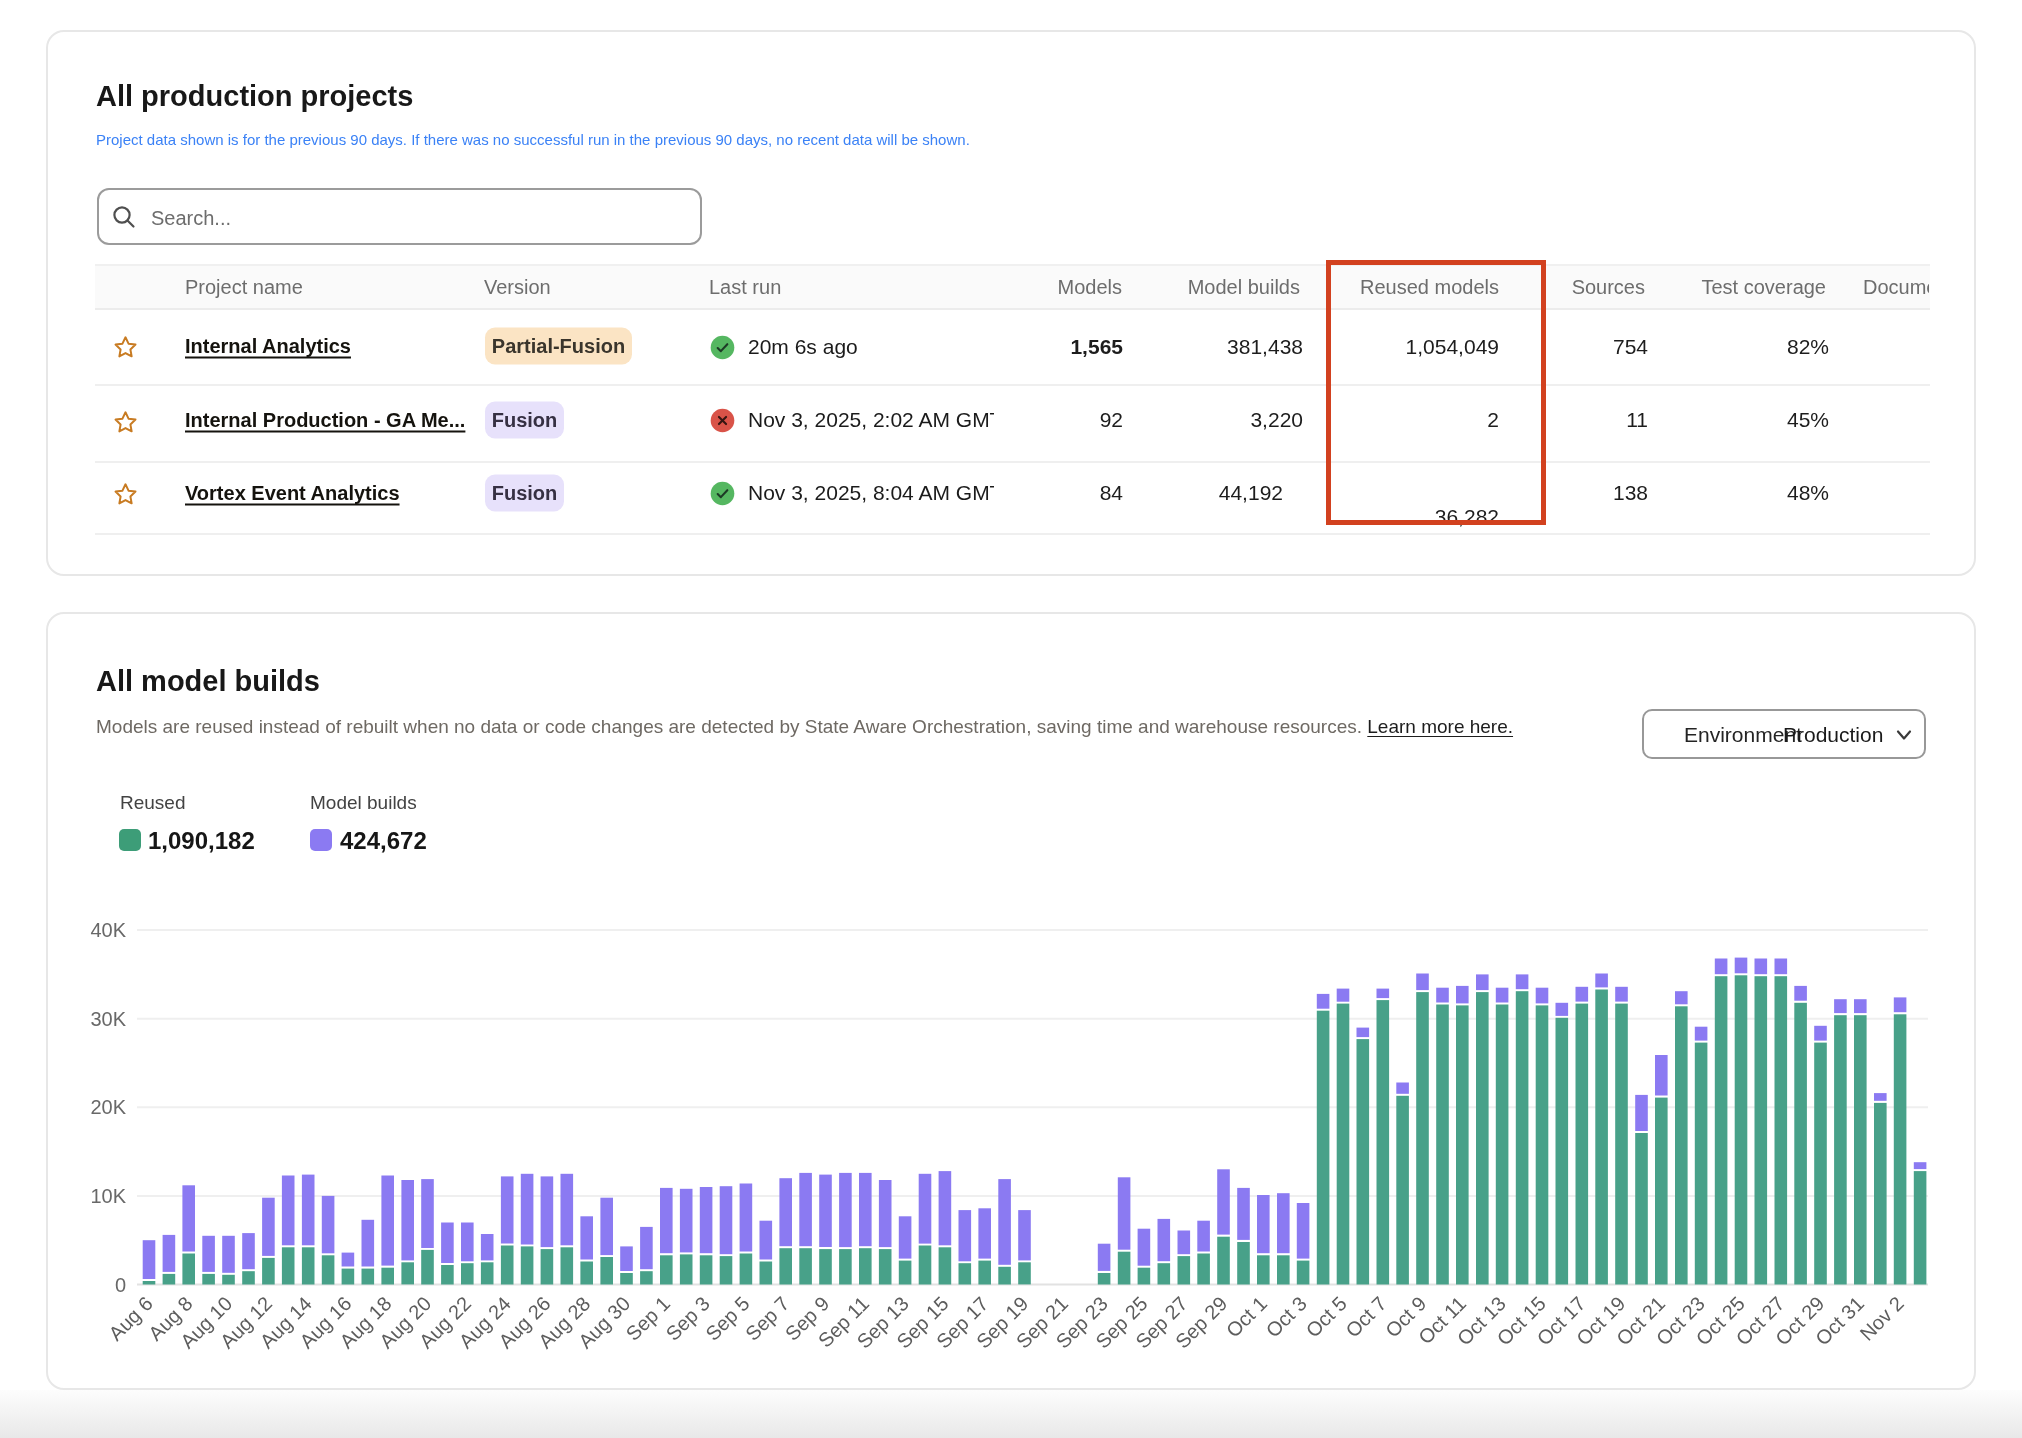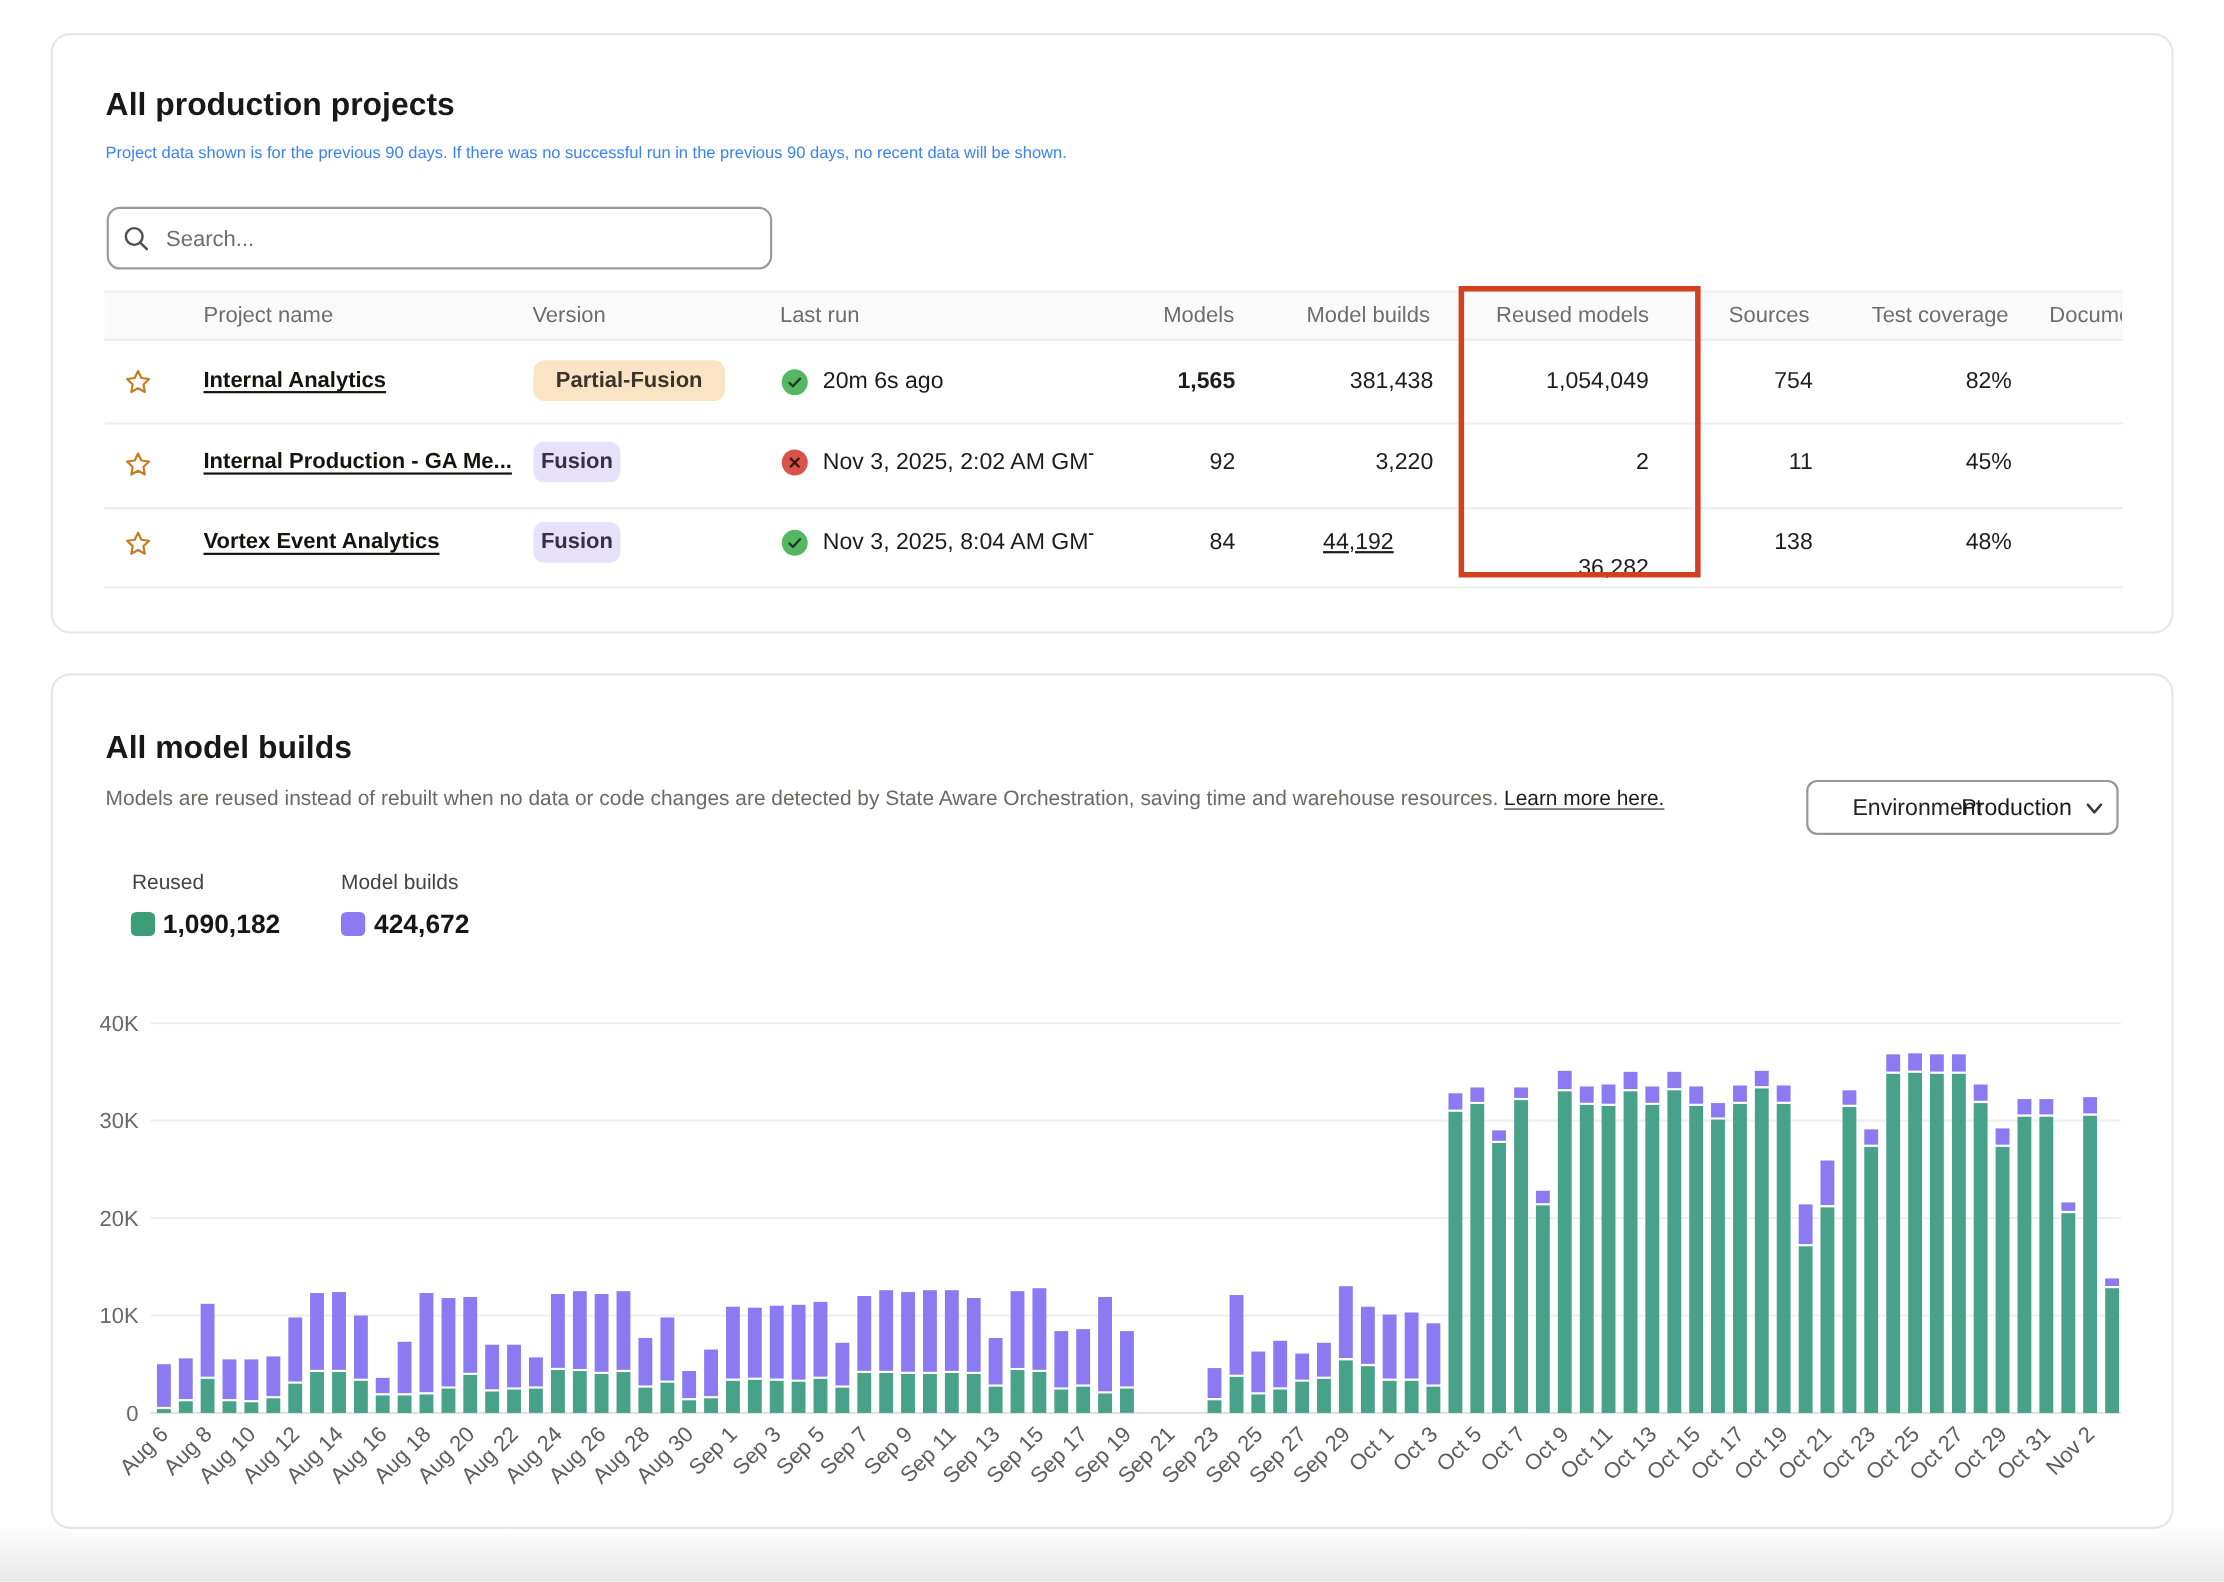--- a/index.html
+++ b/index.html
@@ -48,21 +48,21 @@
 <path d="M12 2.2 L14.9 8.3 L21.6 9.2 L16.7 13.9 L17.9 20.5 L12 17.3 L6.1 20.5 L7.3 13.9 L2.4 9.2 L9.1 8.3 Z" fill="none" stroke="#c87b22" stroke-width="1.9" stroke-linejoin="round"></path>
   </svg>
 <svg class="abs" style="left:112.7px; top:482.1px;" width="25" height="25" viewBox="0 0 24 24">
 <path d="M12 2.2 L14.9 8.3 L21.6 9.2 L16.7 13.9 L17.9 20.5 L12 17.3 L6.1 20.5 L7.3 13.9 L2.4 9.2 L9.1 8.3 Z" fill="none" stroke="#c87b22" stroke-width="1.9" stroke-linejoin="round"></path>
   </svg>
 
 <div class="pname" style="left:185px; top:346px;">Internal Analytics</div>
 <div class="pname" style="left:185px; top:420px;">Internal Production - GA Me...</div>
 <div class="pname" style="left:185px; top:493px;">Vortex Event Analytics</div>
 
-<div class="pill" style="left:485px; top:346px; width:174px; background:#fbe4c4;">Partial-Fusion</div>
+<div class="pill" style="left:485px; top:346px; width:147px; background:#fbe4c4;">Partial-Fusion</div>
 <div class="pill" style="left:485px; top:420px; width:79px; background:#e7e1fb; color:#363043;">Fusion</div>
 <div class="pill" style="left:485px; top:493px; width:79px; background:#e7e1fb; color:#363043;">Fusion</div>
 
 <svg class="abs" style="left:710px; top:334.5px;" width="25" height="25" viewBox="0 0 26 26">
 <circle cx="13" cy="13" r="12.3" fill="#55b761"></circle>
 <path d="M8 13.6 L11.3 16.8 L18 9.6" fill="none" stroke="#1d3a26" stroke-width="2.2" stroke-linecap="round" stroke-linejoin="round"></path>
   </svg>
 <svg class="abs" style="left:710px; top:407.5px;" width="25" height="25" viewBox="0 0 26 26">
 <circle cx="13" cy="13" r="12.3" fill="#d95348"></circle>
 <path d="M9.3 9.3 L16.7 16.7 M16.7 9.3 L9.3 16.7" fill="none" stroke="#361511" stroke-width="2.2" stroke-linecap="round"></path>
@@ -80,21 +80,21 @@
 <div class="num" style="right:719px; top:347px;">381,438</div>
 <div class="num" style="right:523px; top:347px;">1,054,049</div>
 <div class="num" style="right:374px; top:347px;">754</div>
 <div class="num" style="right:193px; top:347px;">82%</div>
 <div class="num" style="right:899px; top:420px;">92</div>
 <div class="num" style="right:719px; top:420px;">3,220</div>
 <div class="num" style="right:523px; top:420px;">2</div>
 <div class="num" style="right:374px; top:420px;">11</div>
 <div class="num" style="right:193px; top:420px;">45%</div>
 <div class="num" style="right:899px; top:493px;">84</div>
-<div class="num" style="right:755px; top:493px;text-decoration:underline;">44,192</div>
+<div class="num" style="right:739px; top:493px;">44,192</div>
 <div class="num" style="right:523px; top:493px;margin-top:24px;">36,282</div>
 <div class="num" style="right:374px; top:493px;">138</div>
 <div class="num" style="right:193px; top:493px;">48%</div>
 
 <div class="abs" style="left:1326px; top:260px; width:220px; height:265px; border:5px solid #d2411f;"></div>
 
 <div class="card" style="left:46px; top:612px; width:1930px; height:778px;"></div>
 
 <div class="ct" style="left:96px; top:681px; font-size:29px; font-weight:700; color:#181818;">All model builds</div>
 <div class="ct" style="left:96px; top:727px; font-size:19px; color:#6e6963;">Models are reused instead of rebuilt when no data or code changes are detected by State Aware Orchestration, saving time and warehouse resources. <span style="color:#1d1d1d; text-decoration:underline; text-underline-offset:3px;">Learn more here.</span></div>

